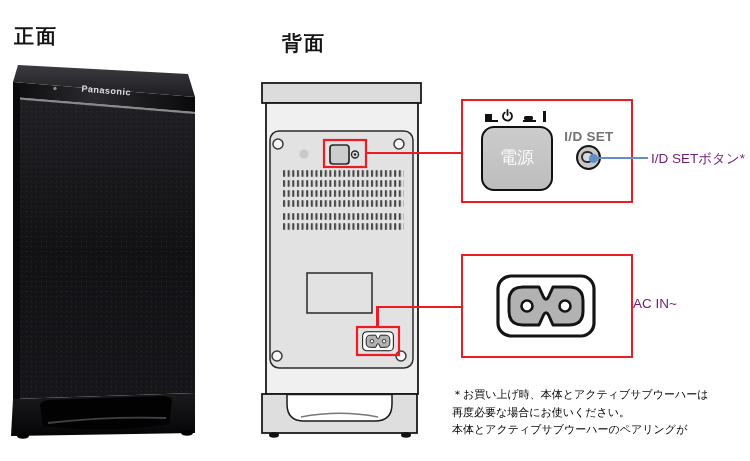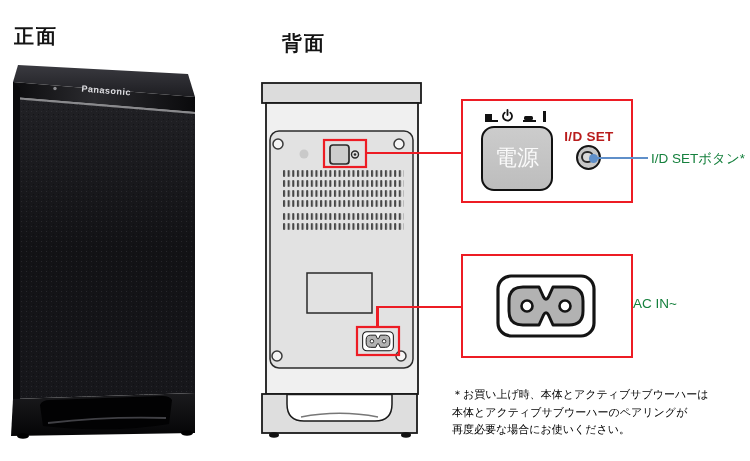--- a/index.html
+++ b/index.html
@@ -8,33 +8,33 @@
   .abs{position:absolute;}
   .section-label{font-size:20px;font-weight:600;letter-spacing:2px;color:#141414;}
   
   .callout-box{box-sizing:border-box;width:172px;height:104px;border:2.5px solid #ed1c24;background:#fff;z-index:2;}
   .red-line{background:#ed1c24;z-index:1;}
   .blue-line{background:#5f8fc9;z-index:4;}
   .blue-dot{width:9px;height:9px;border-radius:50%;background:#5f8fc9;z-index:5;}
   
   .power-btn{box-sizing:border-box;width:72px;height:65px;border:2.6px solid #111;border-radius:13px;
              background:linear-gradient(#cccccc,#bdbdbd);text-align:center;line-height:60px;
-             font-size:22px;font-weight:500;color:#fafafa;z-index:3;}
-  .idset-label{width:58px;text-align:center;font-size:13.5px;font-weight:700;letter-spacing:.3px;color:#b91c1c;z-index:3;}
+             font-size:17px;font-weight:500;color:#fafafa;z-index:3;}
+  .idset-label{width:58px;text-align:center;font-size:13.5px;font-weight:700;letter-spacing:.3px;color:#737373;z-index:3;}
   .idset-outer{box-sizing:border-box;width:25px;height:25px;border:2.6px solid #151515;border-radius:50%;background:#c7c7c7;z-index:3;}
   .idset-inner{position:absolute;left:3.6px;top:3.6px;width:12.5px;height:12.5px;box-sizing:border-box;
                border:2px solid #2a2a2a;border-radius:50%;background:#d9d9d9;}
   
   .symrow{display:flex;align-items:flex-end;z-index:3;}
   .sw-icon{position:relative;width:13px;height:12px;}
   .sw-icon .base{position:absolute;left:0;bottom:0;width:13px;height:2.2px;background:#111;}
   .sw-icon .sq{position:absolute;left:0;bottom:2.2px;width:7px;height:6px;background:#111;}
   .sw-icon .bump{position:absolute;left:1px;bottom:2.2px;width:9px;height:3.6px;background:#111;border-radius:1.5px;}
   .on-bar{width:2.6px;height:11px;background:#111;}
-  .annotation{font-size:13.5px;color:#15803d;white-space:nowrap;z-index:3;}
+  .annotation{font-size:13.5px;color:#701a75;white-space:nowrap;z-index:3;}
   .footnote{font-size:11px;line-height:17.5px;color:#000;white-space:nowrap;}
 </style>
 </head>
 <body>
 
 <div class="stage">
 
   <div class="abs section-label" style="left:14px;top:23px;">正面</div>
   <div class="abs section-label" style="left:282px;top:30px;">背面</div>
 
@@ -151,17 +151,17 @@
   <div class="abs annotation" style="left:651px;top:150px;">I/D SETボタン*</div>
 
   <div class="abs callout-box" style="left:461px;top:254px;"></div>
   <svg class="abs" style="left:496px;top:274px;z-index:3;" width="100" height="64" viewBox="0 0 100 64">
     <use href="#c8-inlet"></use>
   </svg>
   <div class="abs annotation" style="left:633px;top:296px;">AC IN~</div>
 
   <div class="abs footnote" style="left:452px;top:386px;">
     <div>＊お買い上げ時、本体とアクティブサブウーハーは</div>
+    <div>再度必要な場合にお使いください。</div>
     <div>本体とアクティブサブウーハーのペアリングが</div>
-    <div>再度必要な場合にお使いください。</div>
   </div>
 
 </div>
 
 </body></html>

